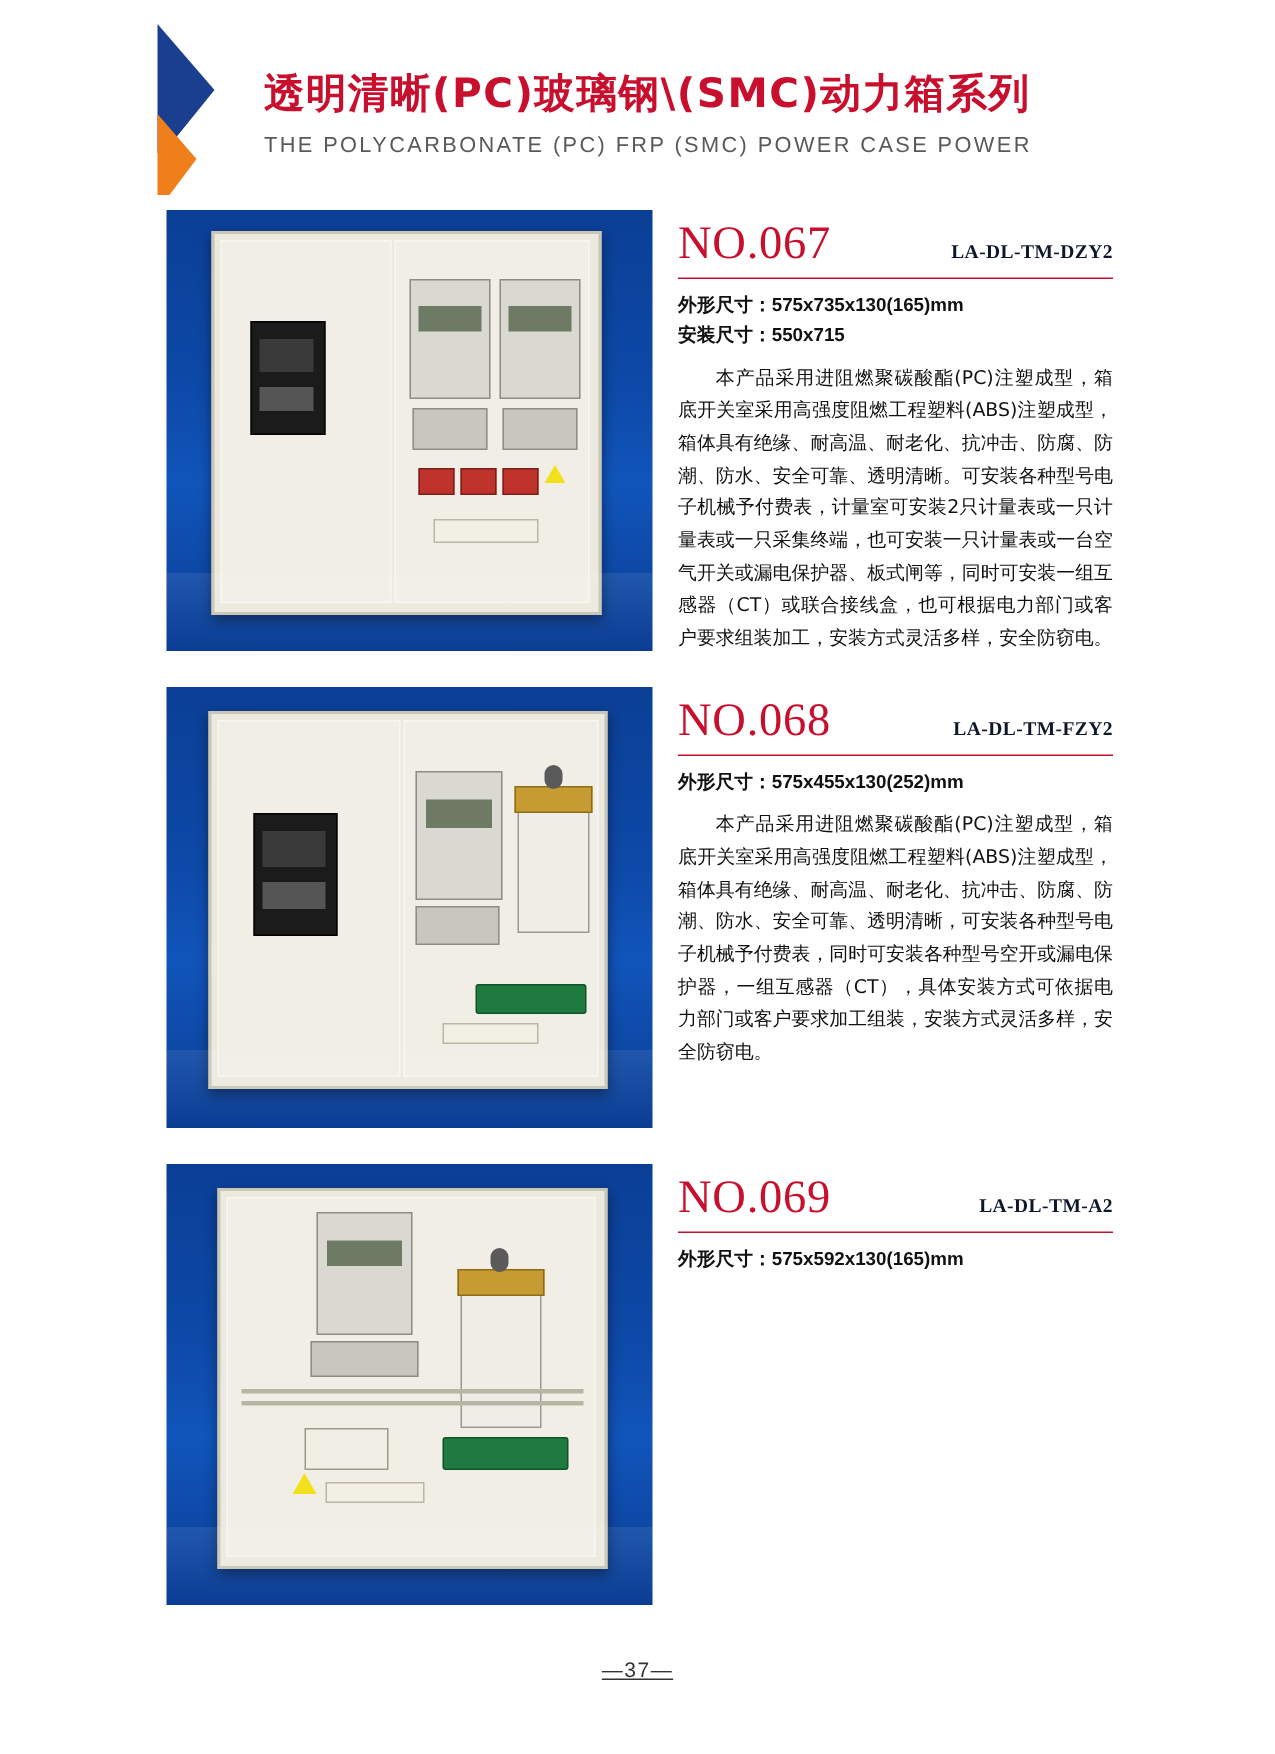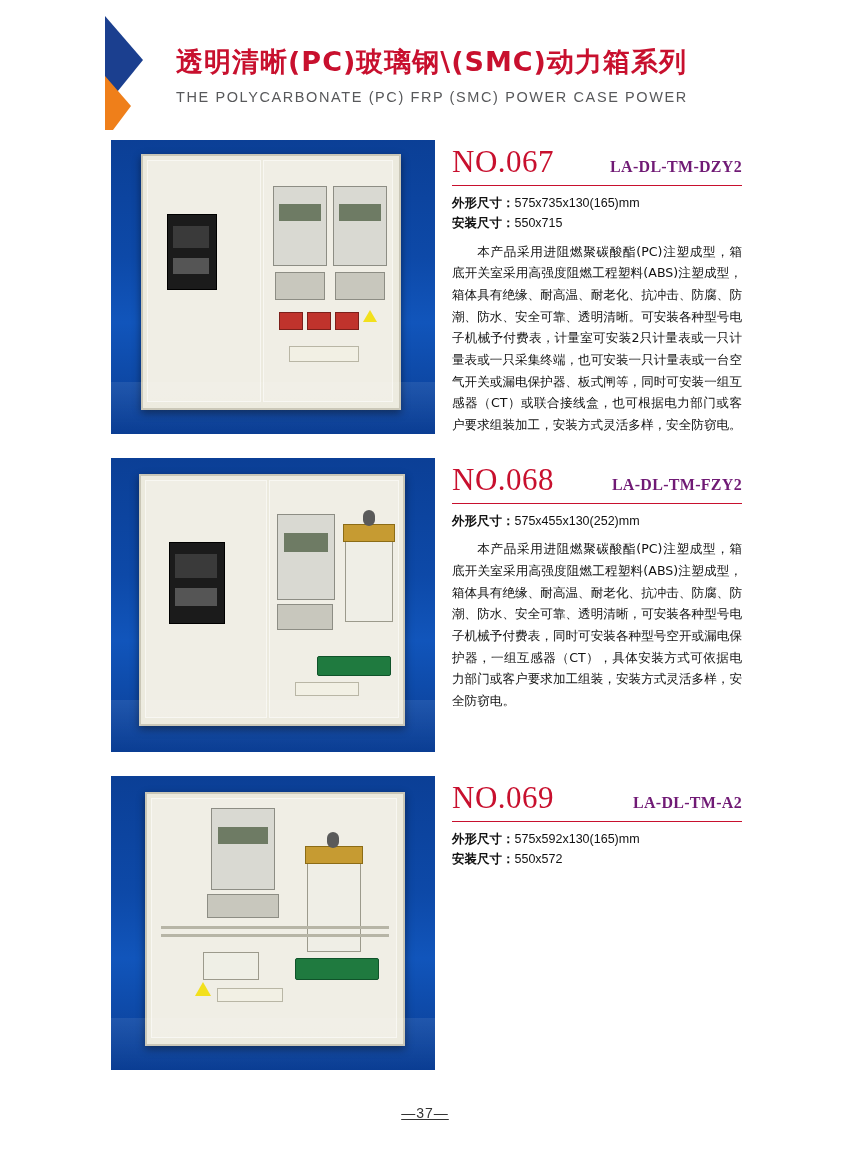--- a/index.html
+++ b/index.html
@@ -106,37 +106,37 @@
   .model-no {
     font-family: "Liberation Serif", serif;
     font-size: 31px;
     color: #c8102e;
     letter-spacing: .5px;
     line-height: 1;
   }
   .model-code {
     font-family: "Liberation Serif", serif;
     font-weight: bold;
-    font-size: 16px;
-    color: #701a75;
+    font-size: 13px;
+    color: #0f172a;
     letter-spacing: .3px;
   }
   .rule {
     border-top: 1.5px solid #c8102e;
     margin: 2px 0 7px 0;
   }
   .spec-line {
     font-family: "DejaVu Sans", "Liberation Sans", sans-serif;
     font-size: 12.5px;
     color: #111;
     line-height: 1.55;
     font-weight: bold;
   }
   .spec-line .val {
-    font-weight: normal;
+    font-weight: bold;
     font-family: "Liberation Sans", sans-serif;
   }
   .desc {
     margin-top: 7px;
     font-family: "DejaVu Sans", "Liberation Sans", sans-serif;
     font-size: 12.6px;
     color: #111;
     line-height: 1.72;
     text-align: justify;
     text-indent: 2em;
@@ -331,19 +331,16 @@
 
   <div class="info">
     <div class="info-head">
       <span class="model-no">NO.069</span>
       <span class="model-code">LA-DL-TM-A2</span>
     </div>
     <div class="rule"></div>
     <div class="spec-line">
       <span>外形尺寸：</span><span class="val">575x592x130(165)mm</span>
     </div>
-    <div class="spec-line">
-      <span>安装尺寸：</span><span class="val">550x572</span>
-    </div>
   </div>
 </div>
 
 <div class="page-number">—37—</div>
 
 </body></html>

